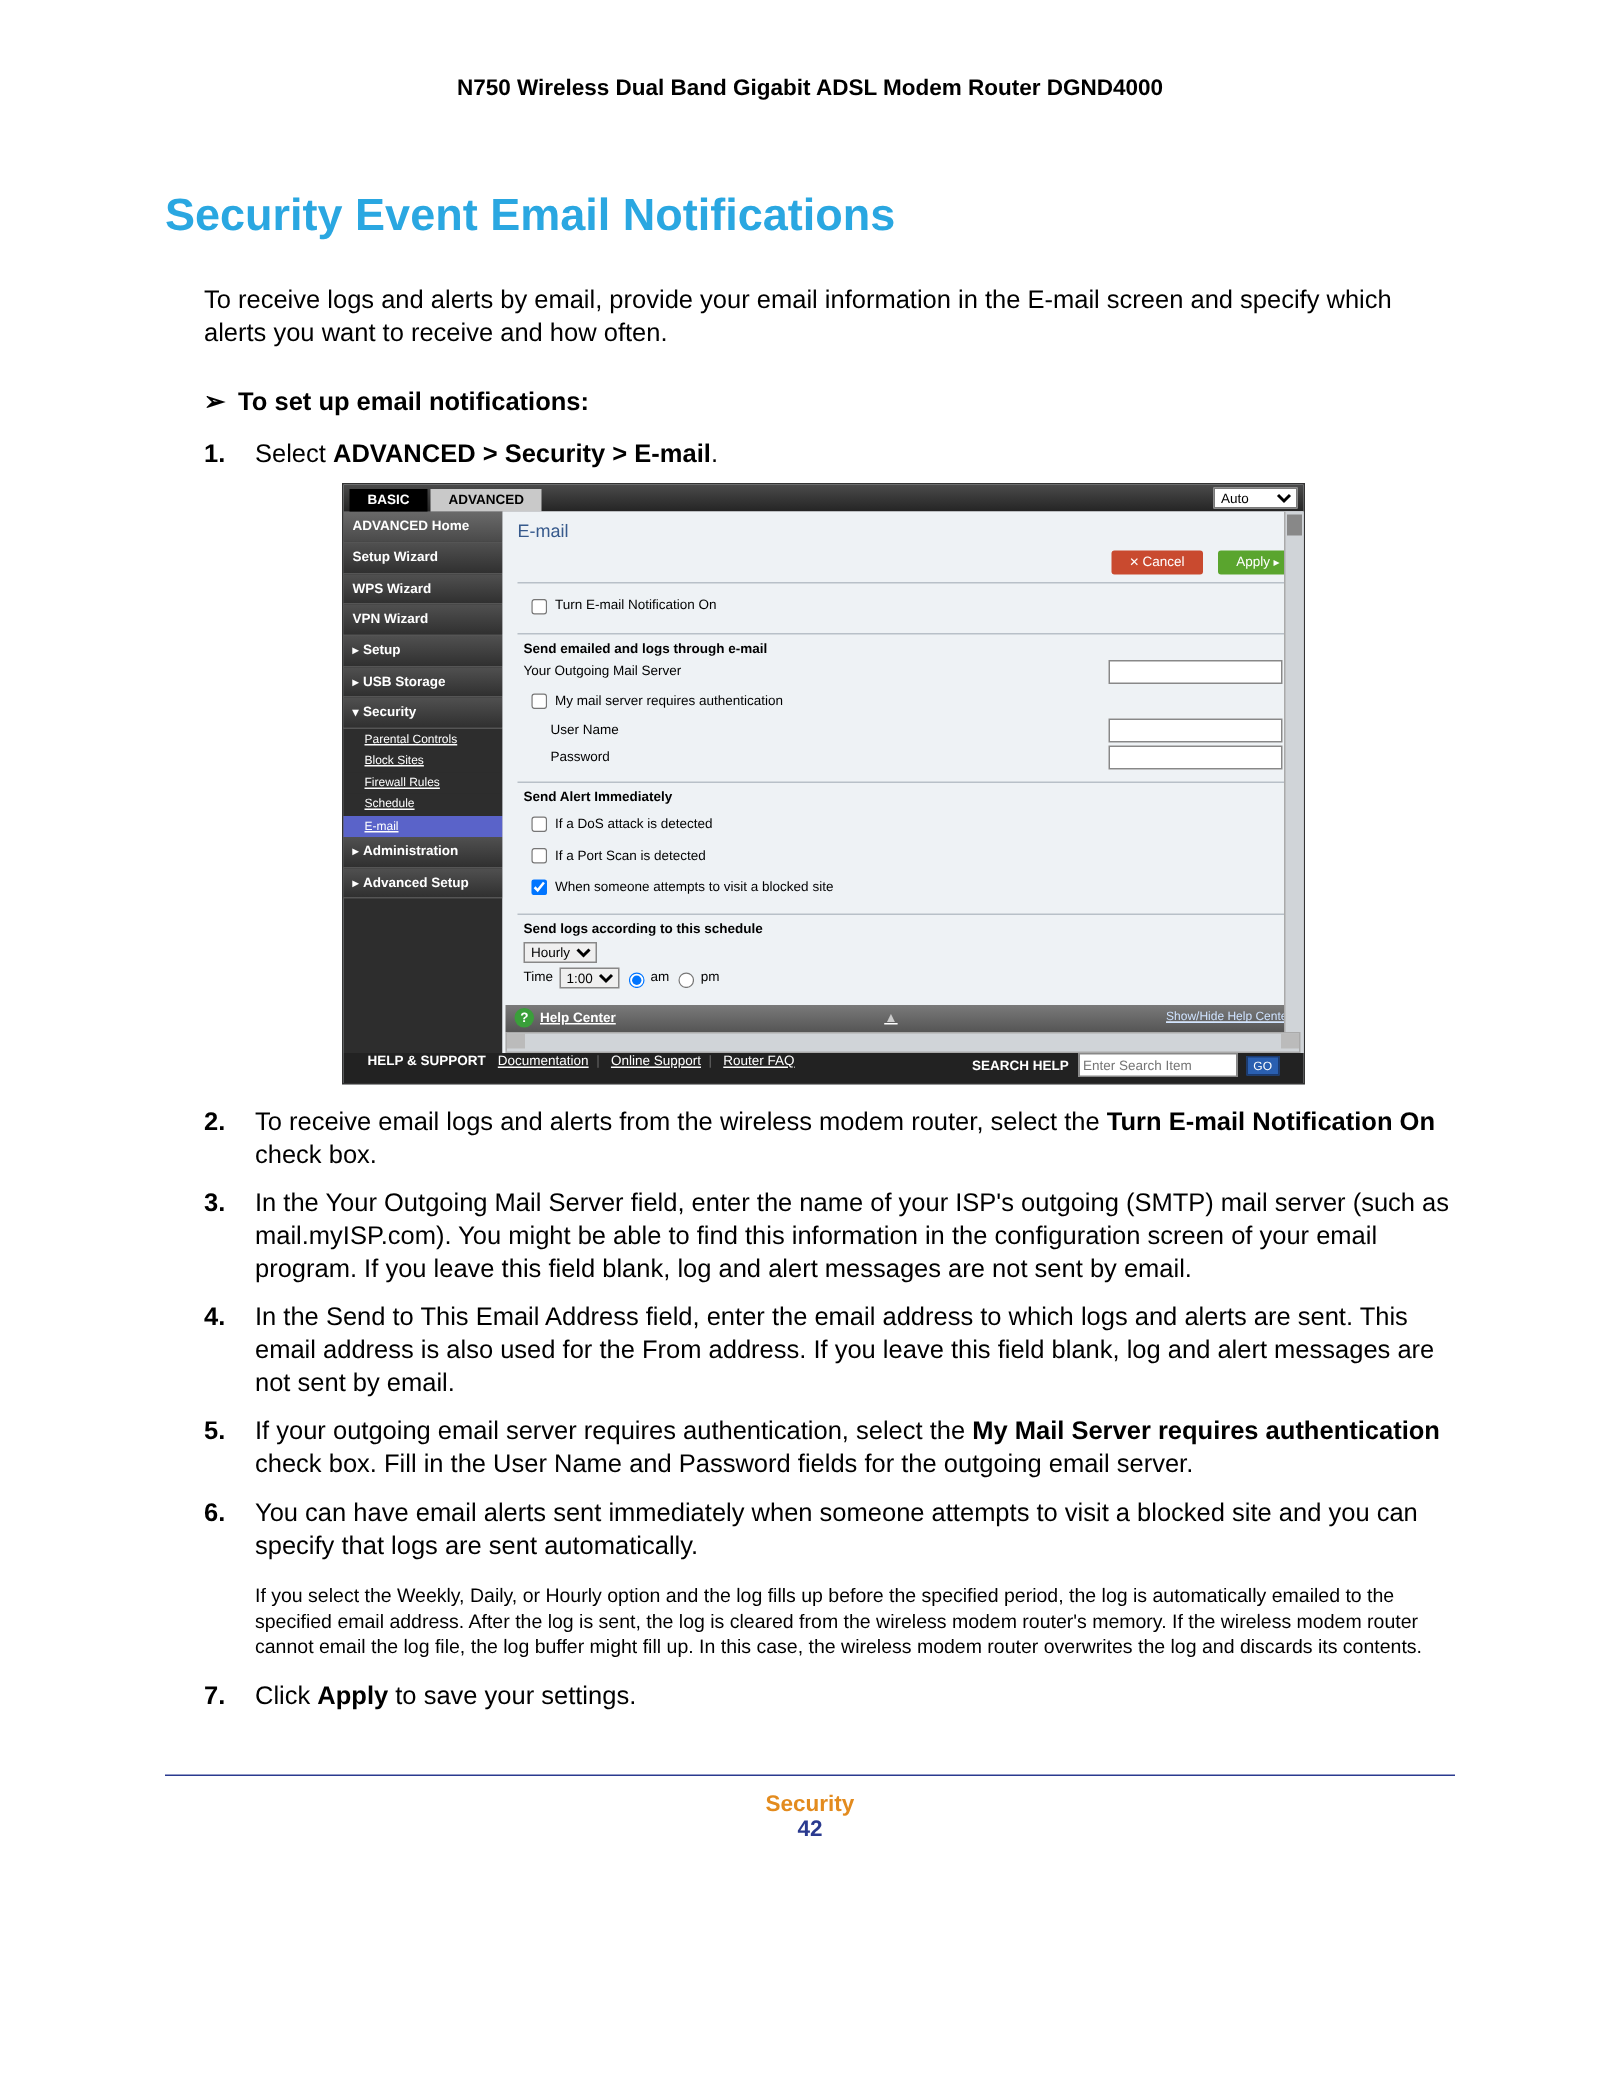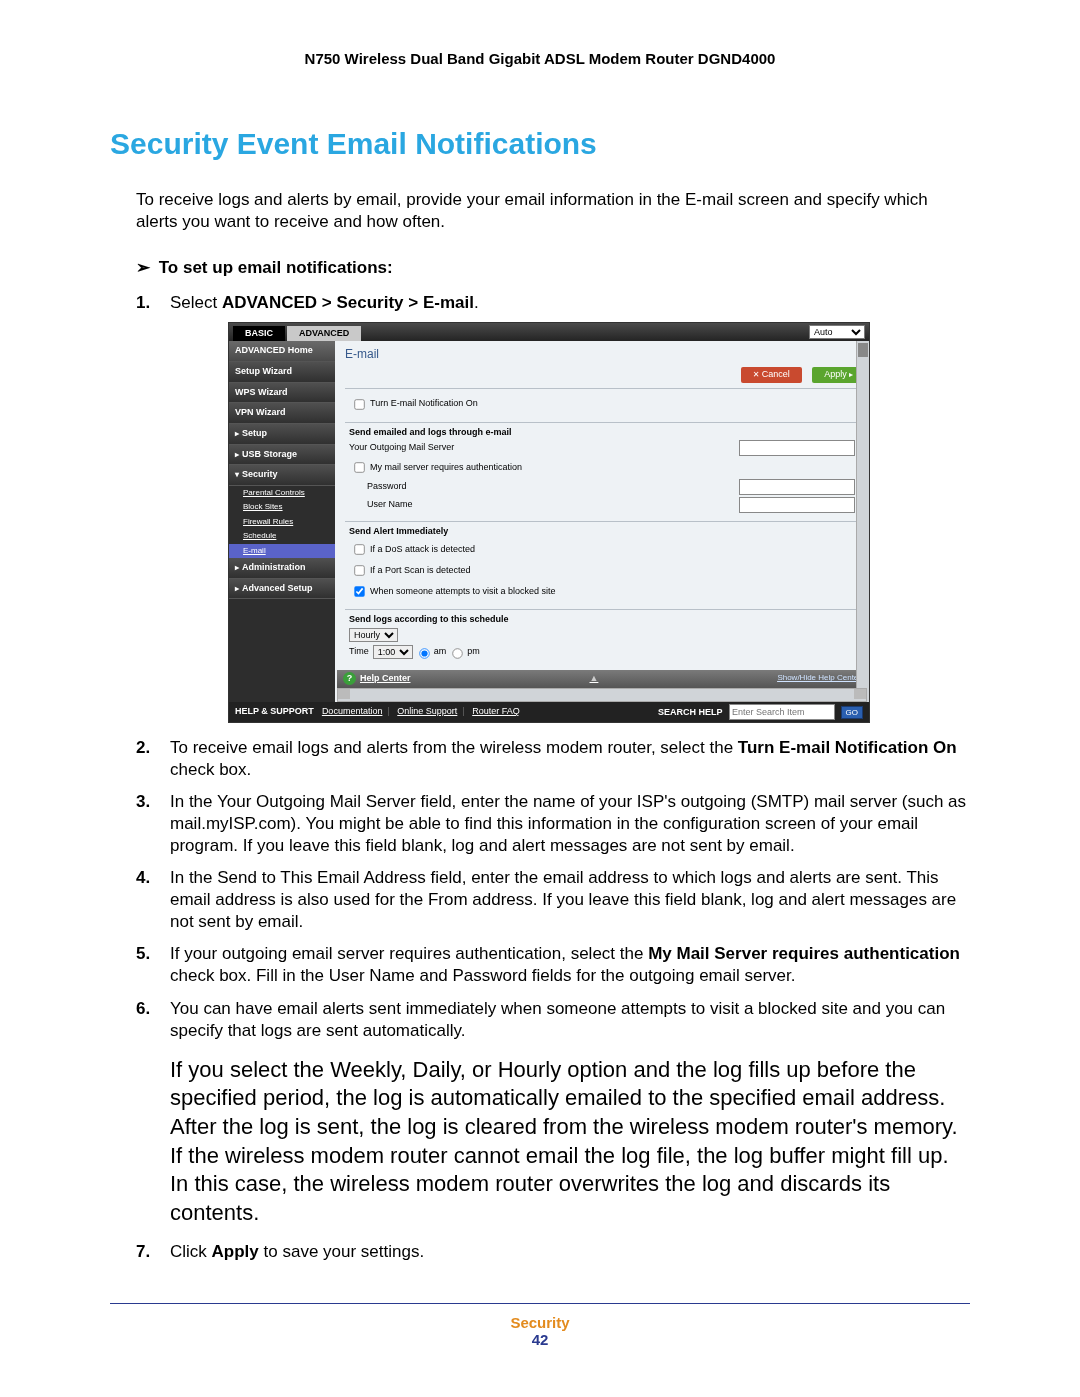--- a/index.html
+++ b/index.html
@@ -59,21 +59,21 @@
     margin-bottom: 10px;
   }
   ol.steps > li::before {
     content: counter(step) ".";
     position: absolute;
     left: 0;
     font-weight: bold;
   }
   .extra-para {
     margin-left: 60px;
-    font-size: 22px;
+    font-size: 13px;
     line-height: 1.3;
     margin-top: 14px;
     margin-bottom: 14px;
   }
   .footer-sep {
     border: none;
     border-top: 1px solid #2a3a8f;
     margin: 40px 0 10px 0;
   }
   .footer {
@@ -171,22 +171,22 @@
     color:#fff; font-size:9px; display:flex; align-items:center;
     padding:0 6px; justify-content:space-between; margin:4px 2px 0 2px;text-decoration:underline;
   }
   .help-bar .q { display:inline-block; width:13px; height:13px; background:#3a9f3a; border-radius:50%; color:#fff; text-align:center; line-height:13px; font-weight:bold; margin-right:4px;}
   .help-bar a { color:#cfe3ff; text-decoration:underline; font-size:8px;}
   .hscroll { height:12px; background:#d0d4d8; border:1px solid #aaa; margin:0 2px; position:relative;}
   .hscroll .l, .hscroll .r { position:absolute; top:0; width:12px; height:10px; background:#bbb;}
   .hscroll .l{left:0;} .hscroll .r{right:0;}
   .support-bar {
     height:20px; background:#222; color:#fff; font-size:9px;
-    display:flex; align-items:center; justify-content:space-between;
-    padding:0 6px;
+    display:flex; justify-content:space-between;
+    padding:0 16px;
   }
   .support-bar a { color:#fff; text-decoration:underline; margin:0 3px;}
   .support-bar .sep { color:#666; margin:0 2px;}
   .search-lbl { font-weight:bold; margin-right:4px;}
   .search-in { font-size:9px; height:12px; width:100px; border:1px solid #888;}
   .go-btn { background:#2a5fb0; color:#fff; font-size:8px; padding:1px 4px; margin-left:3px; border:1px solid #1a3a70;}
   .caret { font-size:8px; margin-right:3px;}
 </style>
 </head>
 <body>
@@ -255,25 +255,25 @@
               <div class="bold">Send emailed and logs through e-mail</div>
               <div class="form-row">
                   <label>Your Outgoing Mail Server</label>
                   <input type="text" style="">
                 </div>
               <div class="form-row">
                   <input type="checkbox" class="chk" style="">
                   <label>My mail server requires authentication</label>
                 </div>
               <div class="form-row">
+                  <label class="indent">User Name</label>
+                  <input type="text" style="">
+                </div>
+              <div class="form-row">
                   <label class="indent">Password</label>
-                  <input type="text" style="">
-                </div>
-              <div class="form-row">
-                  <label class="indent">User Name</label>
                   <input type="text" style="">
                 </div>
             </div>
             <div class="section-line"></div>
             <div class="form-area">
               <div class="bold">Send Alert Immediately</div>
               <div class="form-row">
                   <input type="checkbox" class="chk" style="">
                   <label>If a DoS attack is detected</label>
                 </div>

